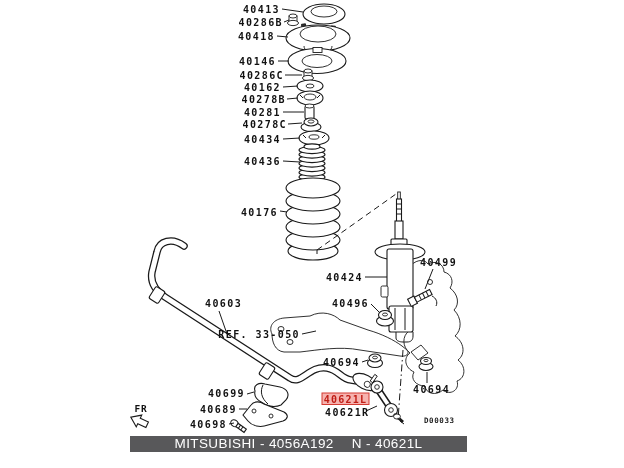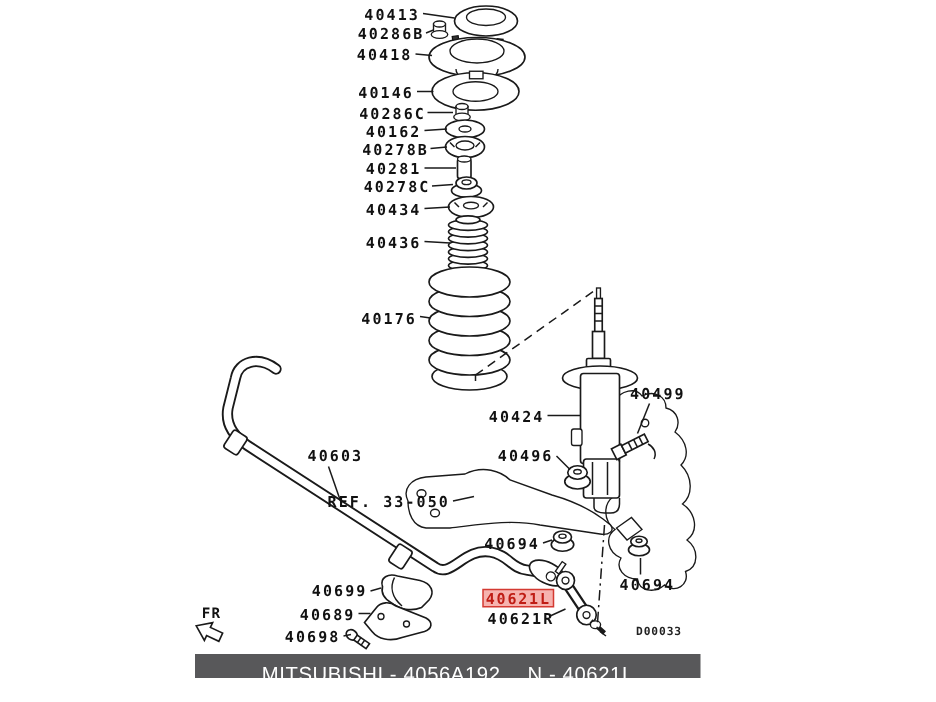--- a/index.html
+++ b/index.html
@@ -10,21 +10,21 @@
        letter-spacing:1.4px;fill:#111;}
   .lbl-sm{font-family:"DejaVu Sans Mono",monospace;font-weight:bold;font-size:7.5px;
        letter-spacing:0.6px;fill:#222;}
   .hl-text{font-family:"DejaVu Sans Mono",monospace;font-weight:bold;font-size:10px;
        letter-spacing:1.2px;}
   .ln{stroke:#1a1a1a;stroke-width:1;fill:none;}
   .pt{stroke:#1a1a1a;stroke-width:1.1;fill:#ffffff;}
   .pt-thin{stroke:#1a1a1a;stroke-width:0.9;fill:#ffffff;}
   .dark{fill:#333;stroke:#111;stroke-width:0.8;}
   .footer-bar{position:absolute;left:130px;top:436px;width:337px;height:27px;
-       background:#58585a;color:#ffffff;display:flex;align-items:center;
+       background:#58585a;color:#ffffff;display:flex;
        justify-content:center;font-size:13.5px;letter-spacing:0.4px;}
   .footer-bar span{white-space:pre;}
   .footer-gap{display:inline-block;width:18px;}
 </style>
 </head>
 <body>
 
 <div class="stage">
 <svg width="624" height="468" viewBox="0 0 624 468">
 

